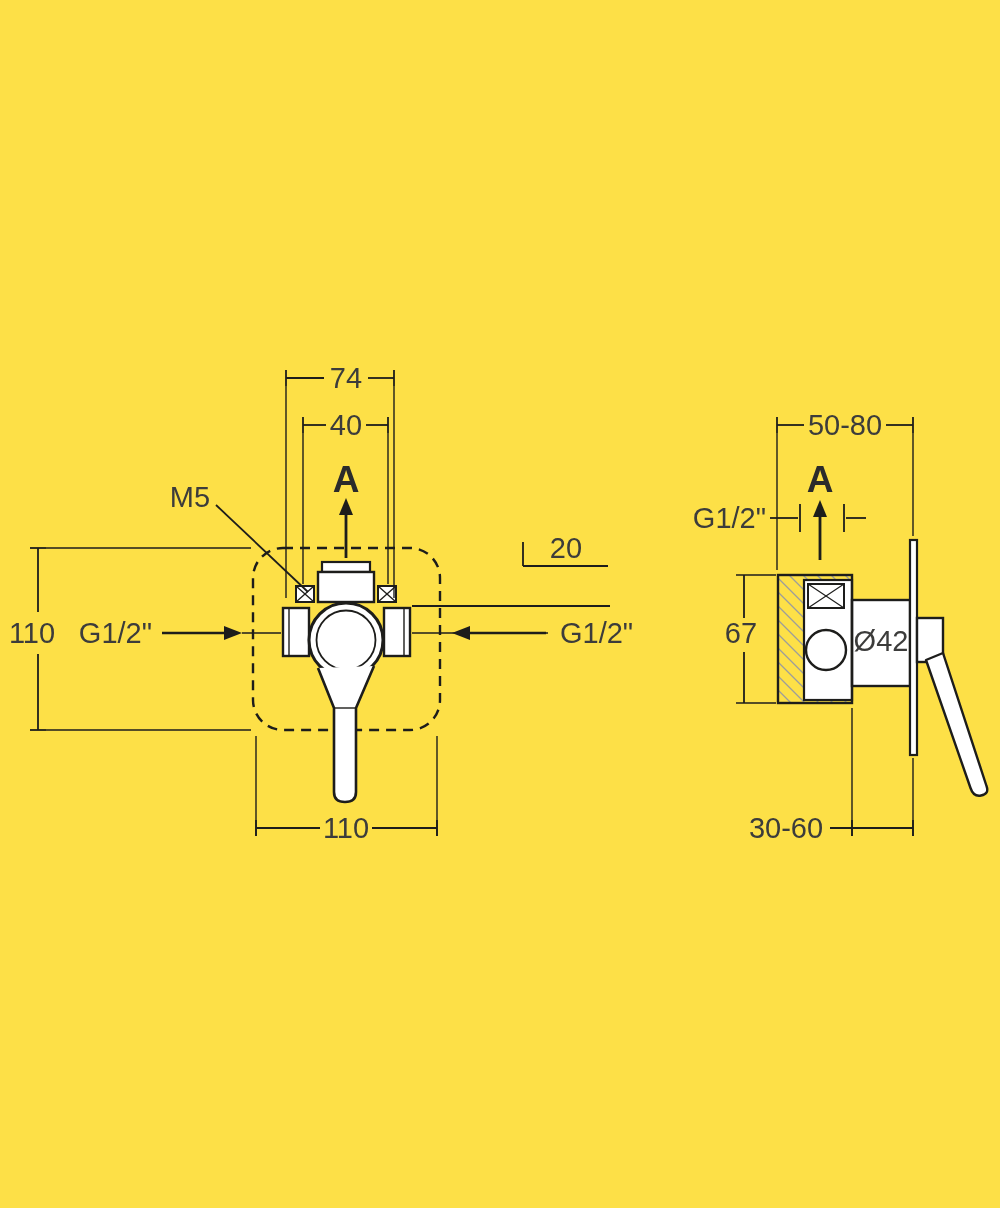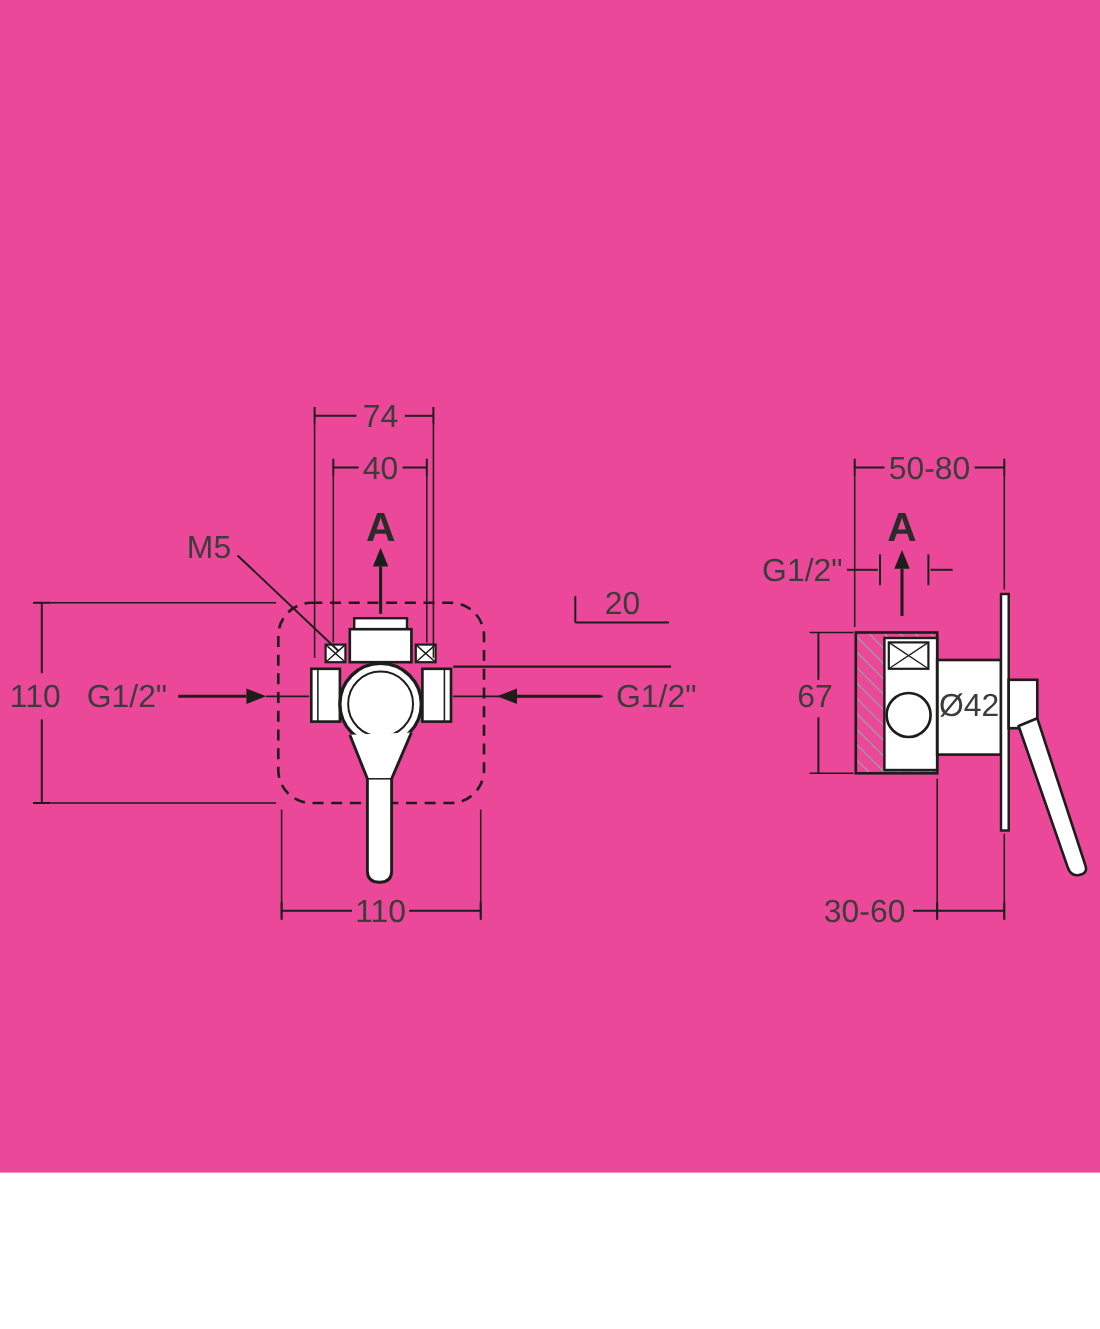--- a/index.html
+++ b/index.html
@@ -6,22 +6,22 @@
     margin: 0;
     padding: 0;
     background: #ffffff;
     width: 1000px;
     height: 1208px;
     overflow: hidden;
   }
   .stage {
     position: relative;
     width: 1000px;
-    height: 1066px;
-    background: #ec4899;
+    height: 1208px;
+    background: #fde047;
   }
   svg { display: block; }
   .dim {
     font-family: "Liberation Sans", sans-serif;
     font-size: 29px;
     fill: #3c3c3b;
   }
   .section-letter {
     font-family: "Liberation Sans", sans-serif;
     font-size: 37px;

